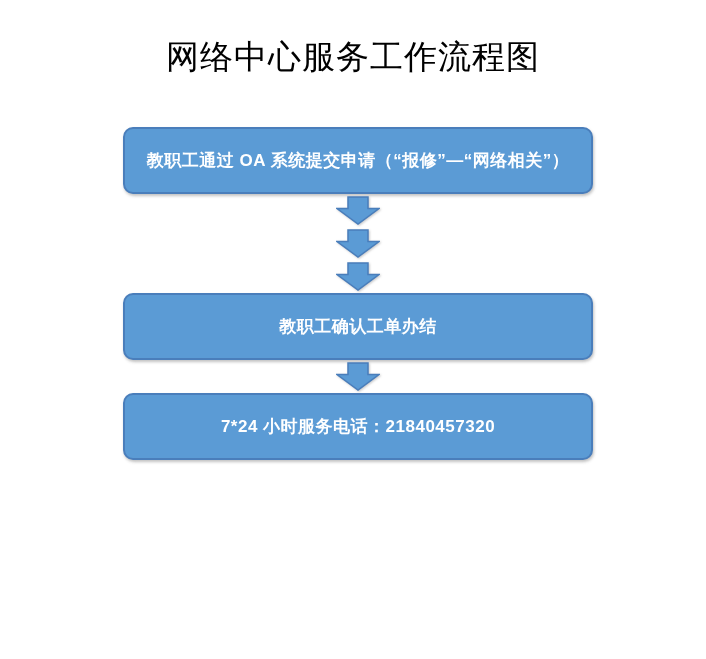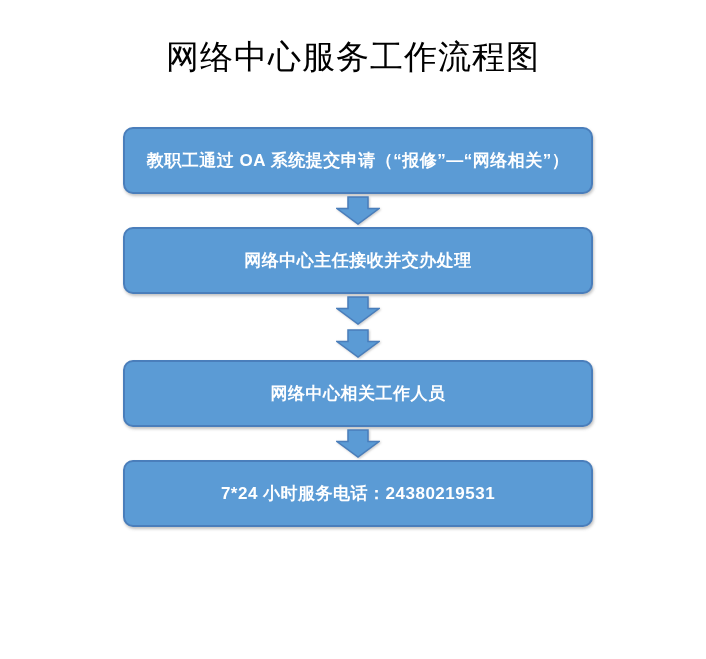--- a/index.html
+++ b/index.html
@@ -99,45 +99,42 @@
     <div class="step-box">
       <span class="step-label">教职工通过 OA 系统提交申请（“报修”—“网络相关”）</span>
     </div>
 
     <div class="arrow-gap">
       <svg width="44" height="29" viewBox="0 0 44 29" aria-hidden="true">
         <polygon points="12,1 32,1 32,12.5 43,12.5 22,28 1,12.5 12,12.5"></polygon>
       </svg>
     </div>
 
-    <div class="step-box">
-      <span class="step-label">网络中心主任接收并交办处理</span>
-    </div>
 
     <div class="arrow-gap">
       <svg width="44" height="29" viewBox="0 0 44 29" aria-hidden="true">
         <polygon points="12,1 32,1 32,12.5 43,12.5 22,28 1,12.5 12,12.5"></polygon>
       </svg>
     </div>
 
 
     <div class="arrow-gap">
       <svg width="44" height="29" viewBox="0 0 44 29" aria-hidden="true">
         <polygon points="12,1 32,1 32,12.5 43,12.5 22,28 1,12.5 12,12.5"></polygon>
       </svg>
     </div>
 
     <div class="step-box">
-      <span class="step-label">网络中心相关工作人员</span>
+      <span class="step-label">教职工确认工单办结</span>
     </div>
 
     <div class="arrow-gap">
       <svg width="44" height="29" viewBox="0 0 44 29" aria-hidden="true">
         <polygon points="12,1 32,1 32,12.5 43,12.5 22,28 1,12.5 12,12.5"></polygon>
       </svg>
     </div>
 
     <div class="step-box">
-      <span class="step-label">7*24 小时服务电话：24380219531</span>
+      <span class="step-label">7*24 小时服务电话：21840457320</span>
     </div>
 
   </div>
 </div>
 
 </body></html>

